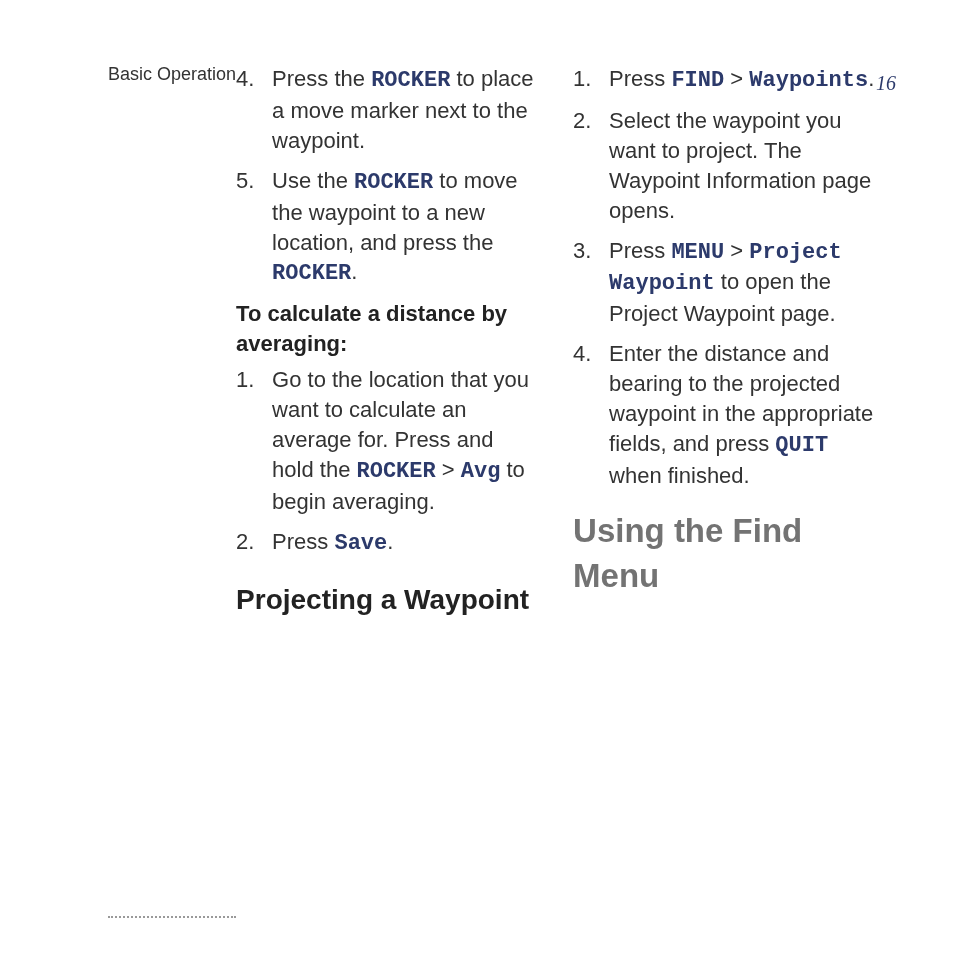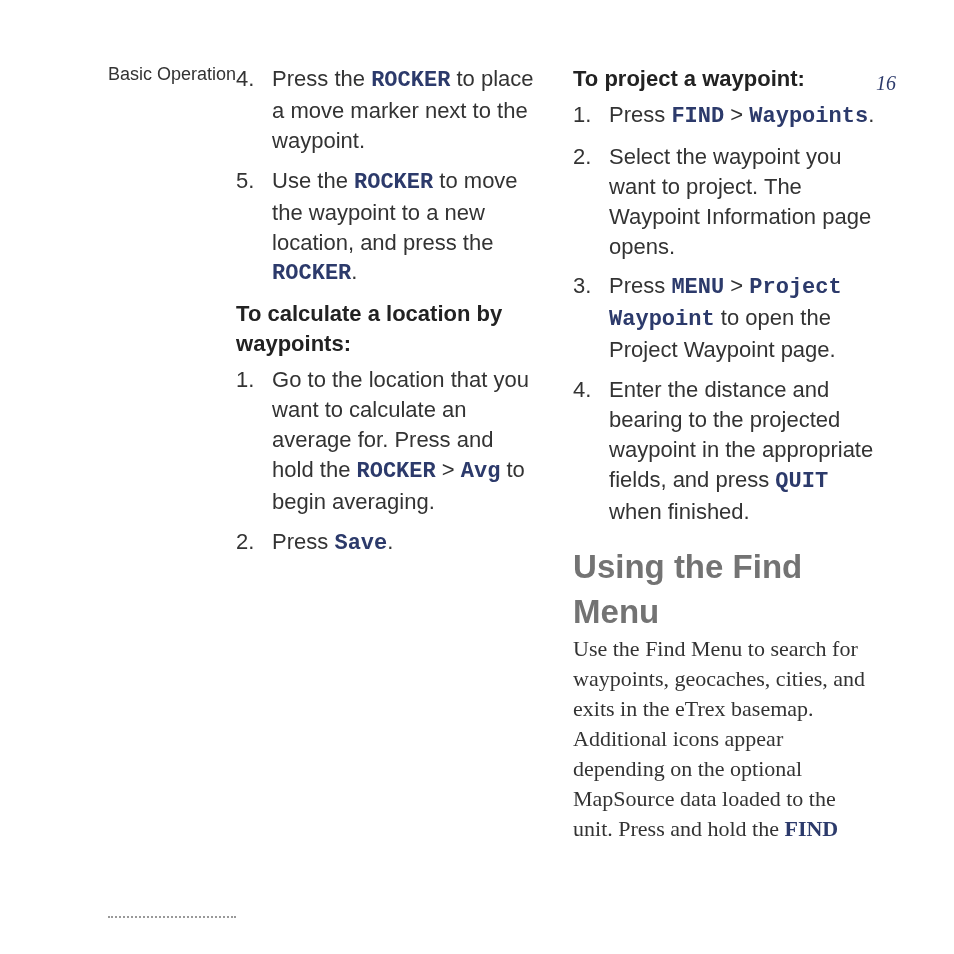--- a/index.html
+++ b/index.html
@@ -68,39 +68,39 @@
         <li>
           <span class="num">4.</span>
           <span>Press the </span><span class="kw">ROCKER</span><span> to place a move marker next to the waypoint.</span>
         </li>
         <li>
           <span class="num">5.</span>
           <span>Use the </span><span class="kw">ROCKER</span><span> to move the waypoint to a new location, and press the </span><span class="kw">ROCKER</span><span>.</span>
         </li>
       </ol>
 
-      <div class="sub-head">To calculate a location by waypoints:</div>
+      <div class="sub-head">To calculate a distance by averaging:</div>
 
       <ol class="cont">
         <li>
           <span class="num">1.</span>
           <span>Go to the location that you want to calculate an average for. Press and hold the </span><span class="kw">ROCKER</span><span class="angle"> &gt; </span><span class="kw">Avg</span><span> to begin averaging.</span>
         </li>
         <li>
           <span class="num">2.</span>
           <span>Press </span><span class="kw">Save</span><span>.</span>
         </li>
       </ol>
 
+      <h2 class="section">Projecting a Waypoint</h2>
 
     </div>
 
     <div class="col">
 
-      <div class="sub-head" style="margin-top:0">To project a waypoint:</div>
 
       <ol class="cont">
         <li>
           <span class="num">1.</span>
           <span>Press </span><span class="kw">FIND</span><span class="angle"> &gt; </span><span class="kw">Waypoints</span><span>.</span>
         </li>
         <li>
           <span class="num">2.</span>
           <span>Select the waypoint you want to project. The Waypoint Information page opens.</span>
         </li>
@@ -108,23 +108,20 @@
           <span class="num">3.</span>
           <span>Press </span><span class="kw">MENU</span><span class="angle"> &gt; </span><span class="kw">Project Waypoint</span><span> to open the Project Waypoint page.</span>
         </li>
         <li>
           <span class="num">4.</span>
           <span>Enter the distance and bearing to the projected waypoint in the appropriate fields, and press </span><span class="kw">QUIT</span><span> when finished.</span>
         </li>
       </ol>
 
       <h1 class="major">Using the Find Menu</h1>
-      <p class="body-text">
-        <span>Use the Find Menu to search for waypoints, geocaches, cities, and exits in the eTrex basemap. Additional icons appear depending on the optional MapSource data loaded to the unit. Press and hold the </span><span class="kw" style="font-family: Georgia, 'Times New Roman', serif;">FIND</span>
-      </p>
 
     </div>
 
   </div>
 
   <div class="footer">
     <span class="pg">16</span>
   </div>
 
 </div>

